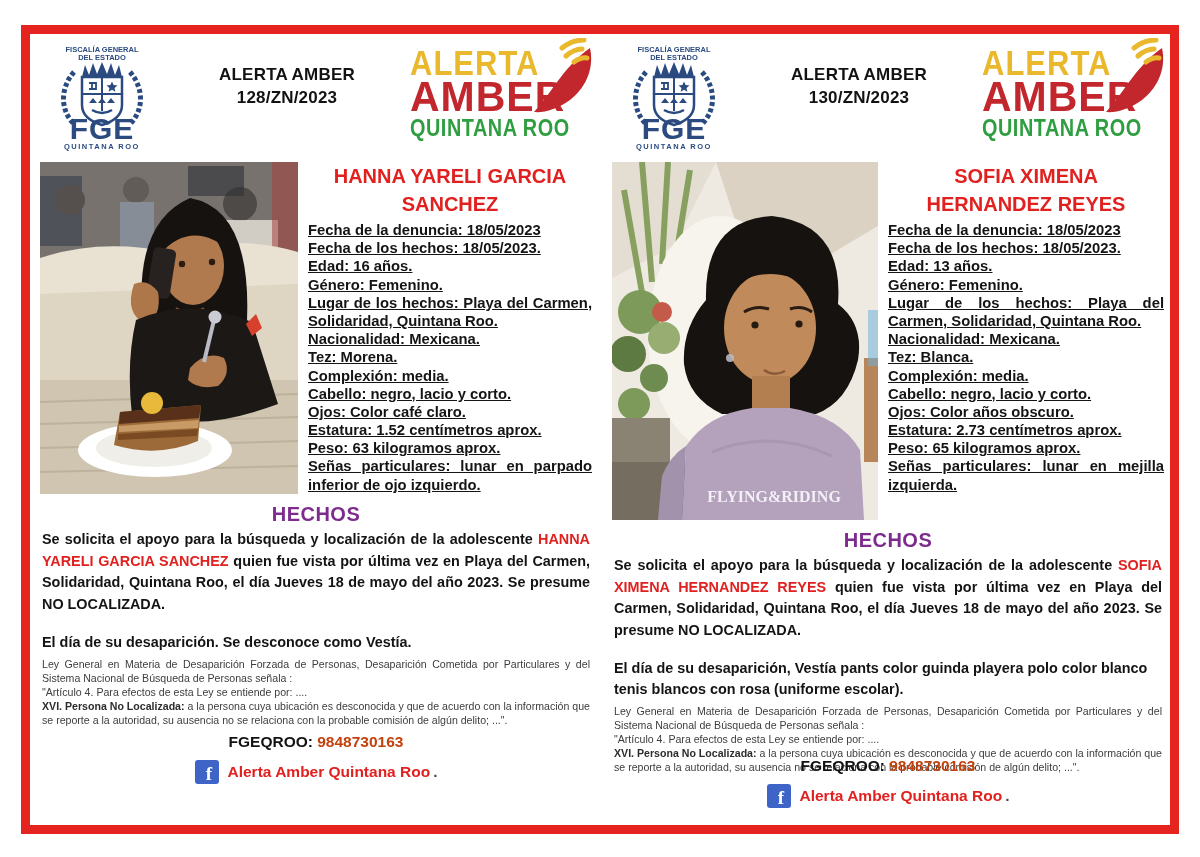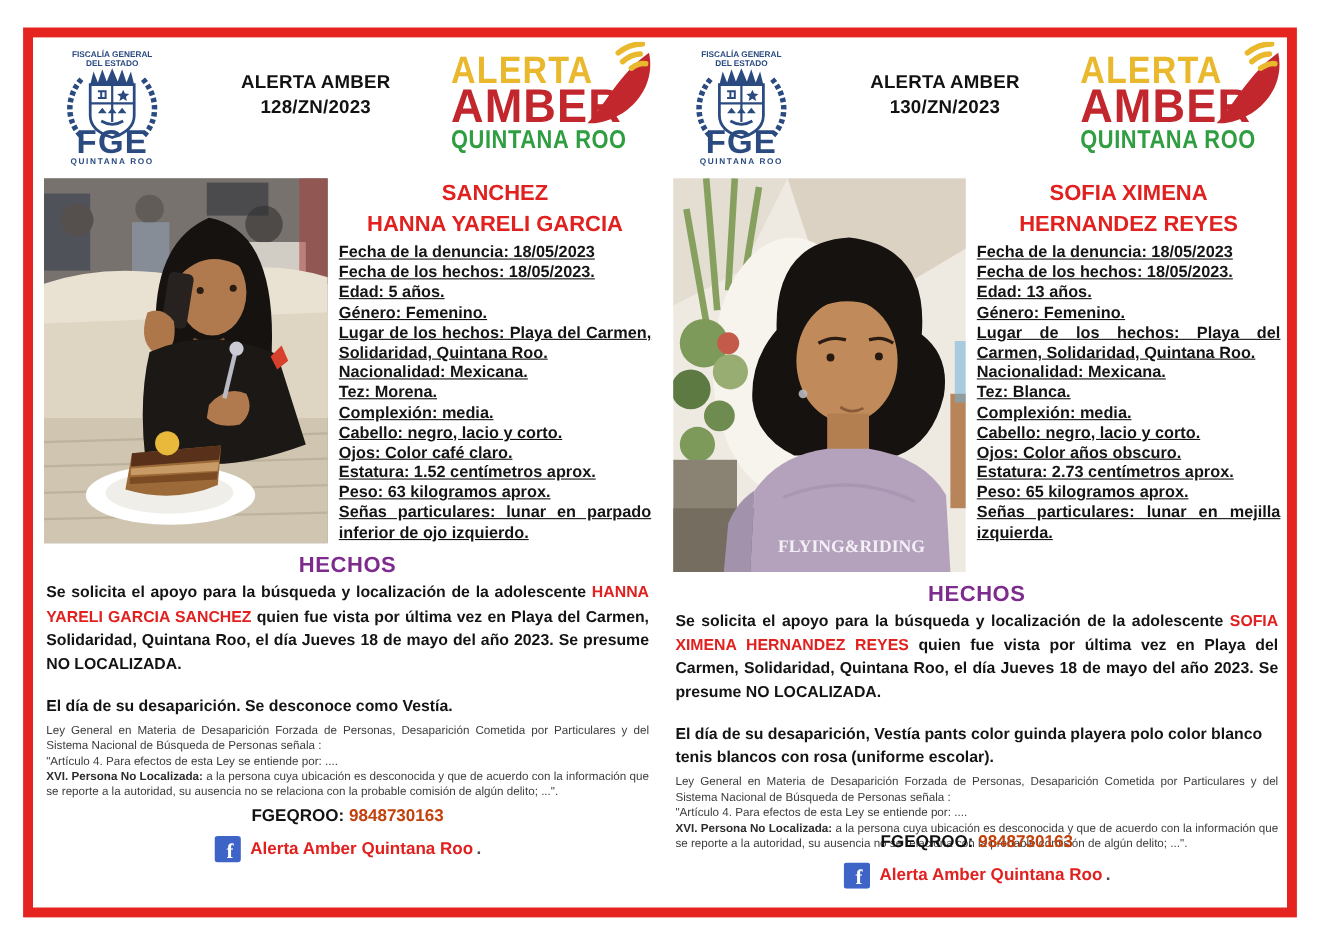--- a/index.html
+++ b/index.html
@@ -132,27 +132,27 @@
           <ellipse cx="114" cy="286" rx="58" ry="19" fill="#f0eee8"></ellipse>
           <path d="M74,283 L80,250 L161,243 L158,279 Q118,296 74,283 Z" fill="#9c6a38"></path>
           <path d="M80,250 L161,243 L159,256 L79,262 Z" fill="#59311a"></path>
           <path d="M79,264 L159,258 L158,266 L79,270 Z" fill="#c89a66"></path>
           <path d="M78,272 L158,267 L157,274 L78,278 Z" fill="#7a4a22"></path>
           <circle cx="112" cy="241" r="11" fill="#e8b93a"></circle>
         </svg>
       </div>
       <div class="details-col">
         <div class="name">
+          <div>HANNA YARELI GARCIA</div>
           <div>SANCHEZ</div>
-          <div>HANNA YARELI GARCIA</div>
         </div>
         <div class="detail-lines">
           <div>Fecha de la denuncia: 18/05/2023</div>
           <div>Fecha de los hechos:  18/05/2023.</div>
-          <div>Edad:  5 años.</div>
+          <div>Edad:  16 años.</div>
           <div>Género: Femenino.</div>
           <div>Lugar de los hechos: Playa del Carmen, Solidaridad, Quintana Roo.</div>
           <div>Nacionalidad: Mexicana.</div>
           <div>Tez: Morena.</div>
           <div>Complexión: media.</div>
           <div>Cabello: negro, lacio y corto.</div>
           <div>Ojos:  Color café claro.</div>
           <div>Estatura:  1.52 centímetros aprox.</div>
           <div>Peso:  63 kilogramos aprox.</div>
           <div>Señas particulares: lunar en parpado inferior de ojo izquierdo.</div>

